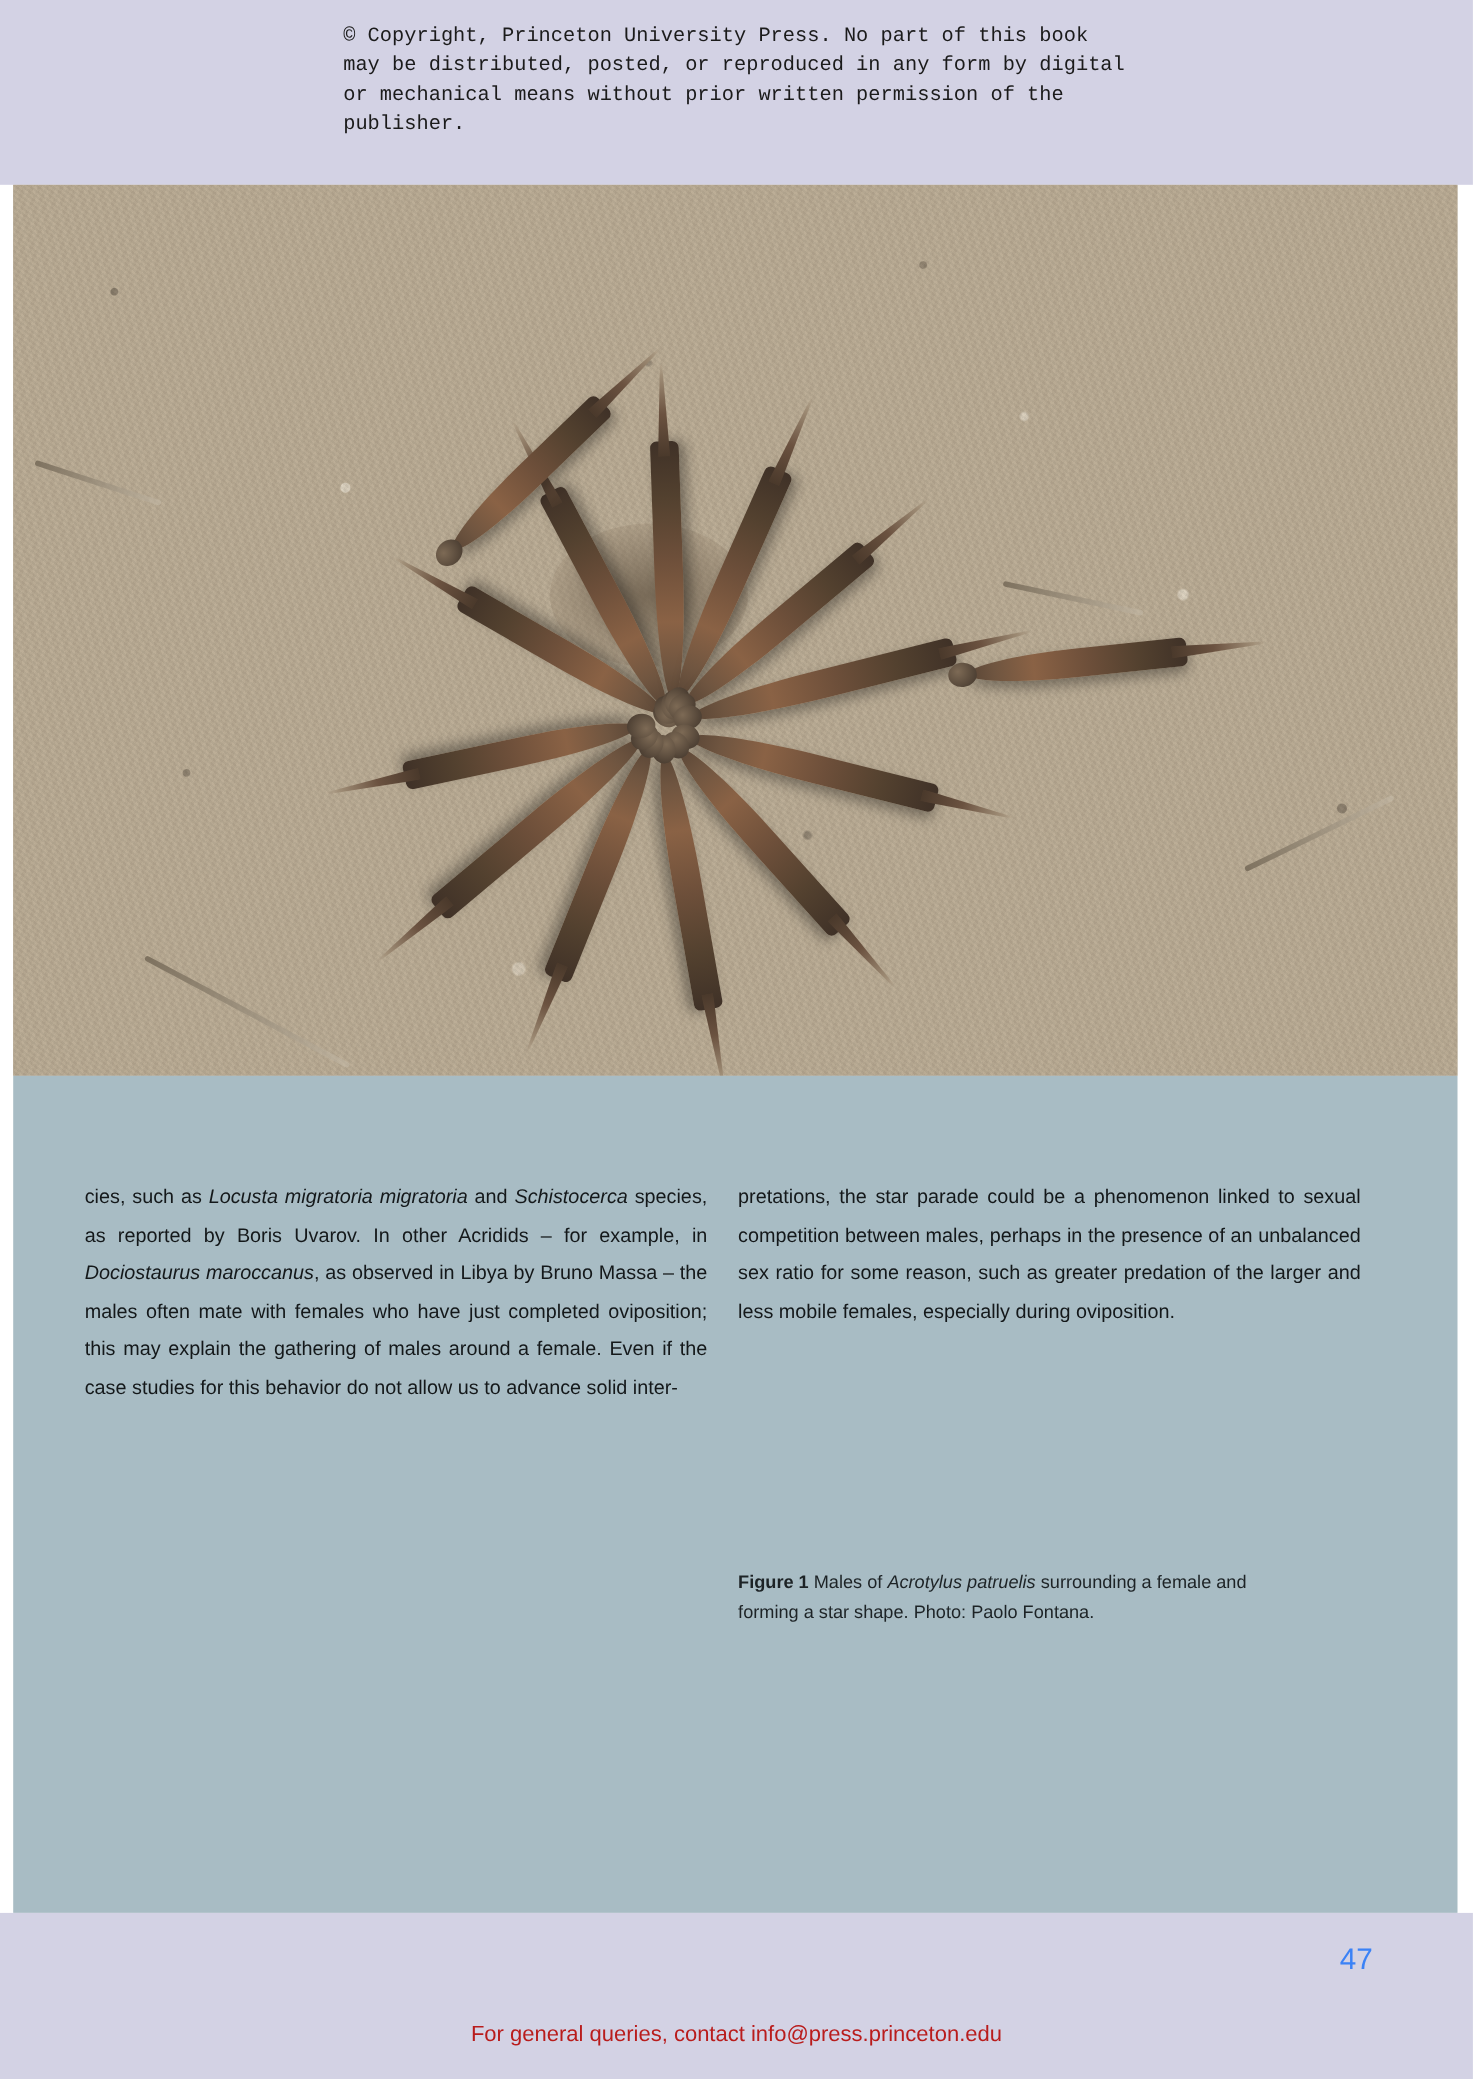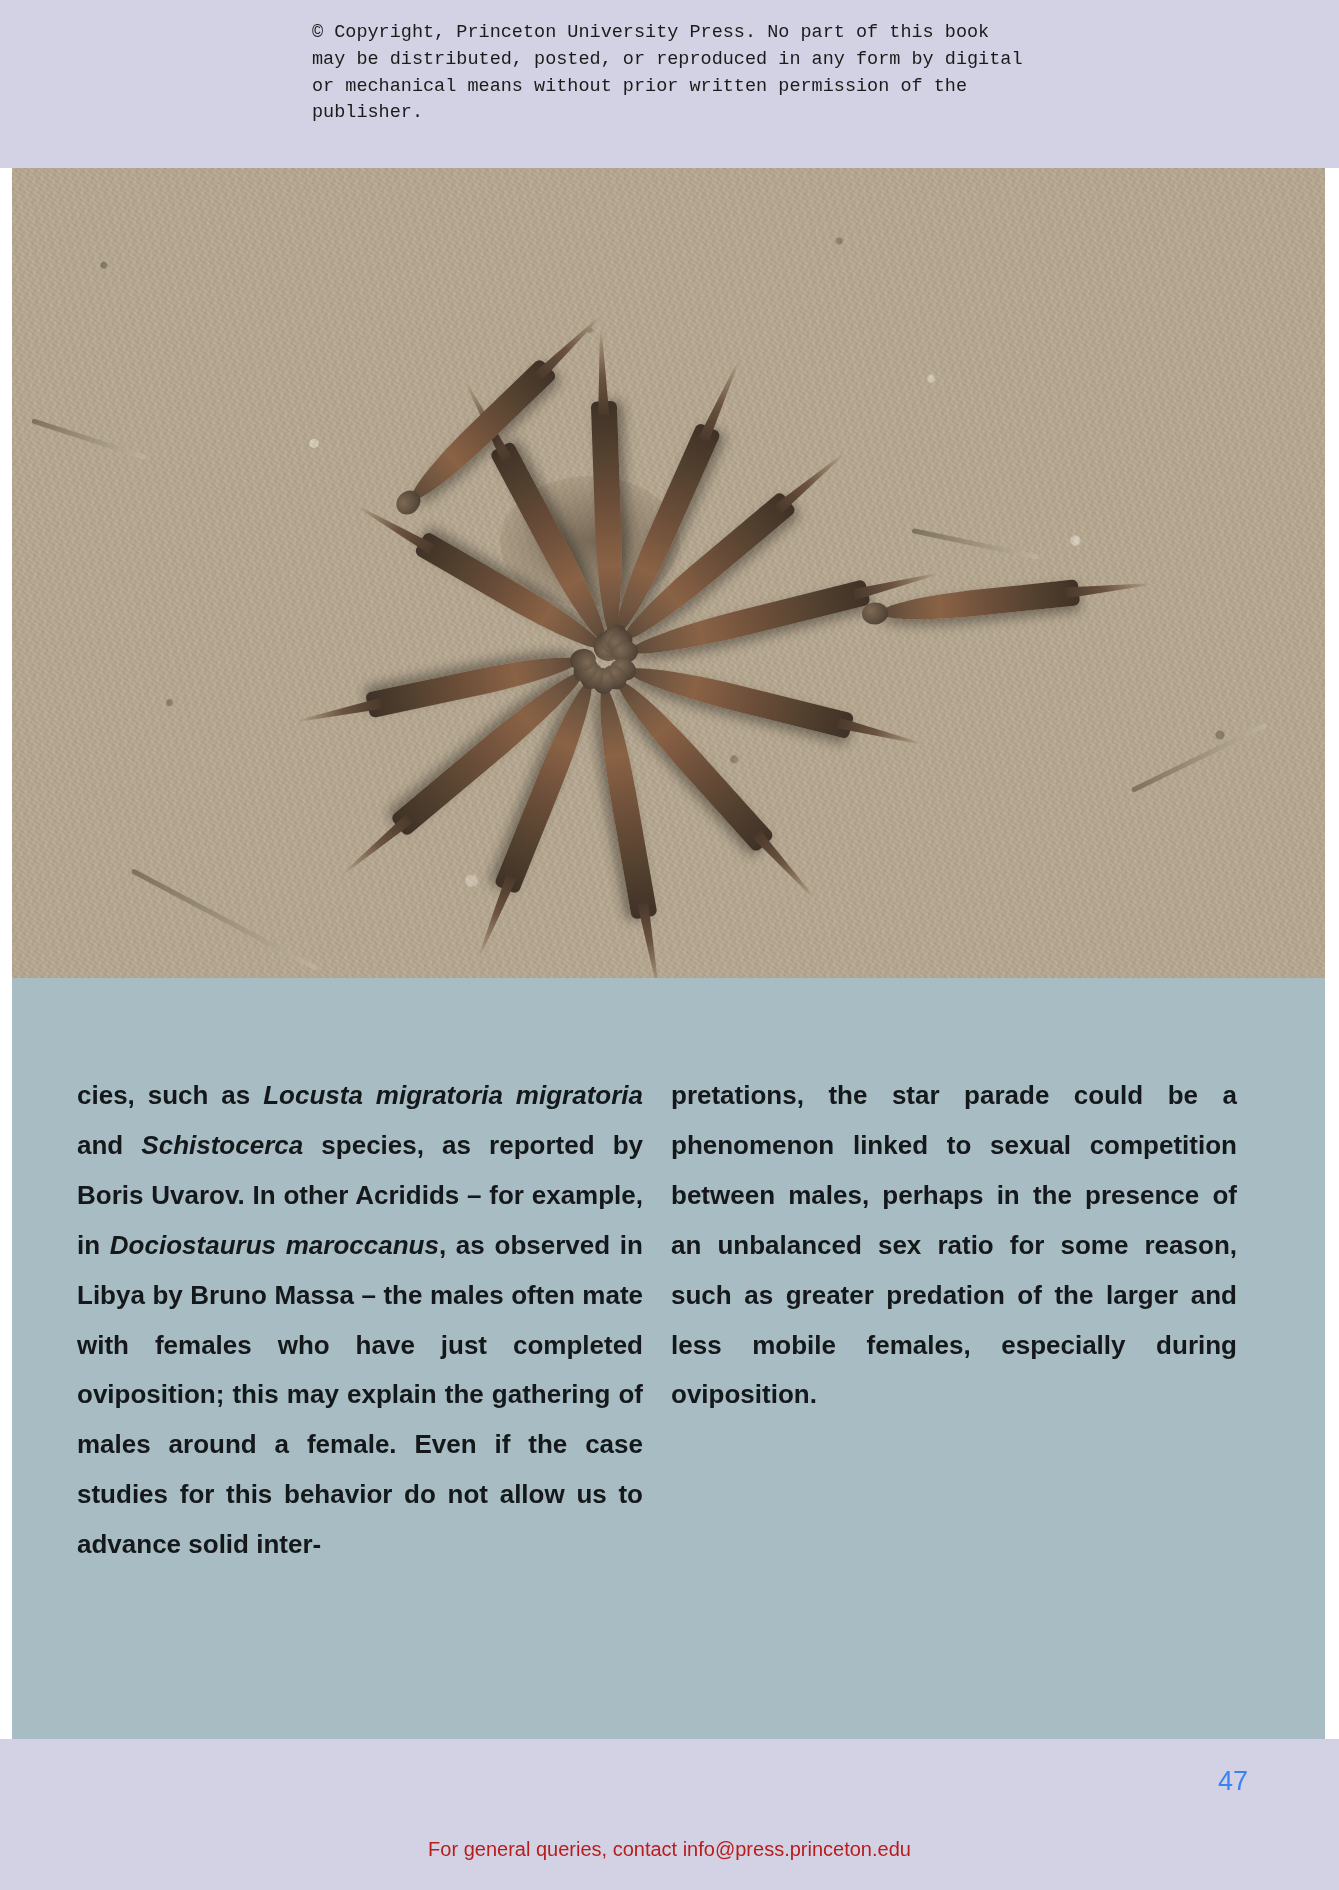--- a/index.html
+++ b/index.html
@@ -142,25 +142,24 @@
   .columns {
     position: absolute;
     left: 65px;
     top: 93px;
     width: 1160px;
     display: flex;
     gap: 28px;
   }
   .col {
     width: 566px;
-    font-size: 26px;
+    font-size: 18px;
     line-height: 1.92;
     color: #14181a;
     text-align: justify;
-    font-weight: bold;
   }
   .col p { margin: 0; }
   .col i { font-style: italic; }
 
   .figure-caption {
     position: absolute;
     left: 659px;
     top: 448px;
     width: 500px;
     font-size: 16.5px;
@@ -236,17 +235,20 @@
     <div class="col">
       <p>
         <span>cies, such as </span><i>Locusta migratoria migratoria</i><span> and </span><i>Schistocerca</i><span> species, as reported by Boris Uvarov. In other Acridids – for example, in </span><i>Dociostaurus maroccanus</i><span>, as observed in Libya by Bruno Massa – the males often mate with females who have just completed oviposition; this may explain the gathering of males around a female. Even if the case studies for this behavior do not allow us to advance solid inter-</span>
       </p>
     </div>
     <div class="col">
       <p>pretations, the star parade could be a phenomenon linked to sexual competition between males, perhaps in the presence of an unbalanced sex ratio for some reason, such as greater predation of the larger and less mobile females, especially during oviposition.</p>
     </div>
   </div>
 
+  <div class="figure-caption">
+    <b>Figure 1</b><span> Males of </span><i>Acrotylus patruelis</i><span> surrounding a female and forming a star shape. Photo: Paolo Fontana.</span>
+  </div>
 </div>
 
 <div class="footer-banner"></div>
 <div class="page-number">47</div>
 <div class="footer-text">For general queries, contact info@press.princeton.edu</div>
 
 </body></html>

